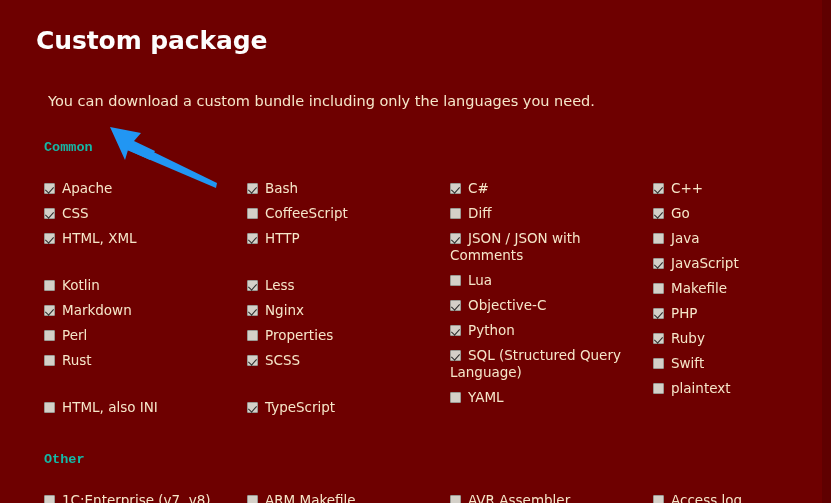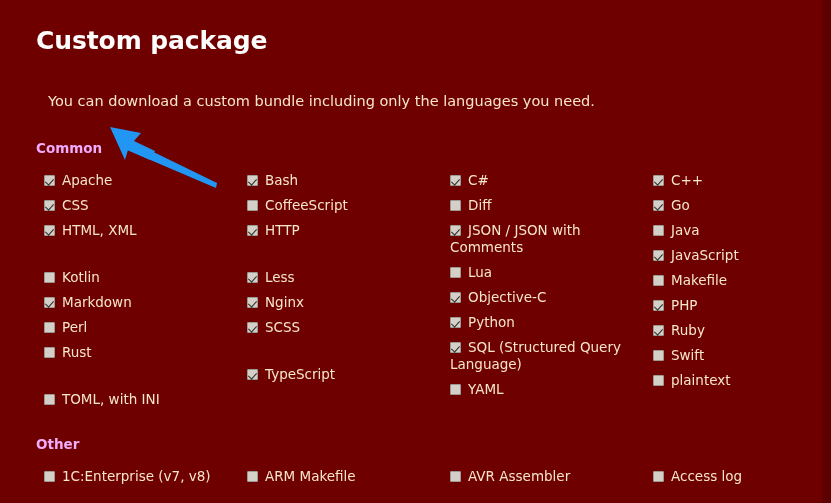--- a/index.html
+++ b/index.html
@@ -46,25 +46,26 @@
     letter-spacing: -0.1px;
   }
   .intro {
     margin: 12px;
     padding-top: 24px;
     font-size: 14.5px;
     line-height: 18px;
     color: #f6e6c9;
   }
   .section-heading {
-    margin: 0;
+    margin: 8px;
     font-size: 13.5px;
     font-weight: bold;
-    color: #f0abfc;
+    color: #14b8a6;
     line-height: 16px;
+    font-family: Liberation Mono, monospace;
   }
   .heading-common { padding-top: 18px; }
   .heading-other  { padding-top: 20px; }
 
   .grid {
     display: flex;
     flex-direction: row;
     padding-top: 16px;
     width: 780px;
   }
@@ -143,30 +144,31 @@
       <div class="col col-1">
         <label class="opt"><span class="box checked"></span><span class="lbl">Apache</span></label>
         <label class="opt"><span class="box checked"></span><span class="lbl">CSS</span></label>
         <label class="opt"><span class="box checked"></span><span class="lbl">HTML, XML</span></label>
         <div class="spacer"></div>
         <label class="opt"><span class="box"></span><span class="lbl">Kotlin</span></label>
         <label class="opt"><span class="box checked"></span><span class="lbl">Markdown</span></label>
         <label class="opt"><span class="box"></span><span class="lbl">Perl</span></label>
         <label class="opt"><span class="box"></span><span class="lbl">Rust</span></label>
         <div class="spacer"></div>
-        <label class="opt"><span class="box"></span><span class="lbl">TOML, with INI</span></label>
+        <label class="opt"><span class="box"></span><span class="lbl">HTML, also INI</span></label>
       </div>
 
       <div class="col col-2">
         <label class="opt"><span class="box checked"></span><span class="lbl">Bash</span></label>
         <label class="opt"><span class="box"></span><span class="lbl">CoffeeScript</span></label>
         <label class="opt"><span class="box checked"></span><span class="lbl">HTTP</span></label>
         <div class="spacer"></div>
         <label class="opt"><span class="box checked"></span><span class="lbl">Less</span></label>
         <label class="opt"><span class="box checked"></span><span class="lbl">Nginx</span></label>
+        <label class="opt"><span class="box"></span><span class="lbl">Properties</span></label>
         <label class="opt"><span class="box checked"></span><span class="lbl">SCSS</span></label>
         <div class="spacer"></div>
         <label class="opt"><span class="box checked"></span><span class="lbl">TypeScript</span></label>
       </div>
 
       <div class="col col-3">
         <label class="opt"><span class="box checked"></span><span class="lbl">C#</span></label>
         <label class="opt"><span class="box"></span><span class="lbl">Diff</span></label>
         <label class="opt"><span class="box checked"></span><span class="lbl">JSON / JSON with Comments</span></label>
         <label class="opt"><span class="box"></span><span class="lbl">Lua</span></label>

